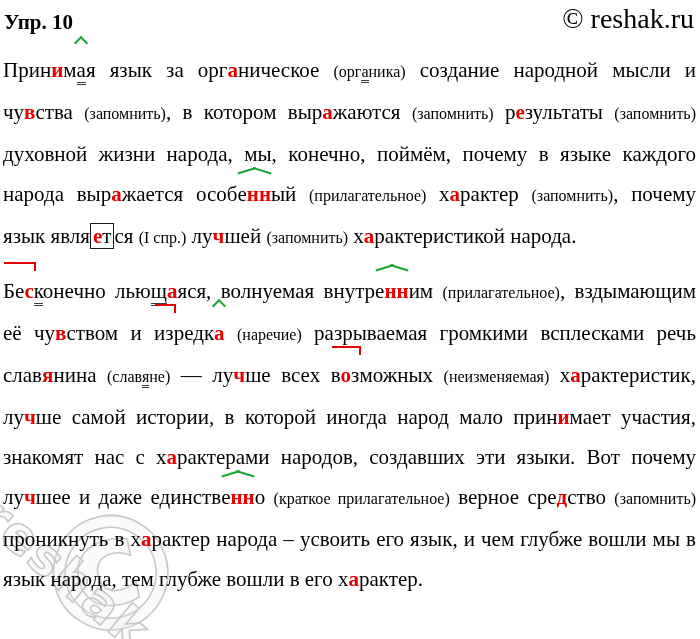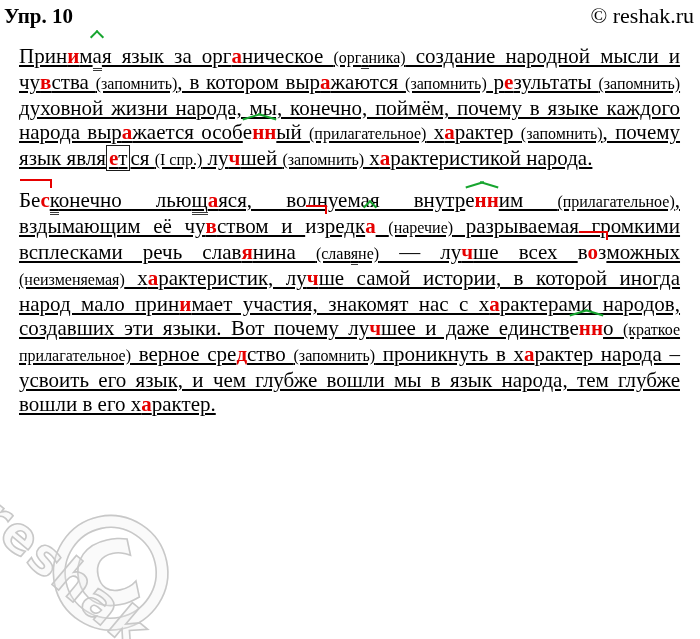--- a/index.html
+++ b/index.html
@@ -7,23 +7,23 @@
     width:700px;height:639px;
     background:#ffffff;color:#000;
     font-family:"Liberation Serif",serif;
     overflow:hidden;position:relative;
   }
   .header{
     display:flex;justify-content:space-between;align-items:flex-end;
     padding:3px 6px 0 4px;font-size:21px;position:relative;z-index:2;
   }
   .ex{font-weight:bold;}
-  .cr{font-size:22px;}
+  .cr{font-size:28px;}
   .content{padding:0 4px 0 3px;position:relative;z-index:1;}
-  p.para{margin:16px;font-size:21px;line-height:24px;text-align:justify;text-decoration:underline;}
+  p.para{margin:0;font-size:21px;line-height:40px;text-align:justify;}
   p.para-0{margin-top:15px;}
   p.para-1{margin-top:13px;}
   span.r{color:#e60000;font-weight:bold;}
   span.sm{font-size:16px;}
   span.u2{border-bottom:3px double #3a3a3a;}
   span.caret,span.caretw,span.pfx{position:relative;display:inline-block;}
   span.caret::before{
     content:"";position:absolute;left:50%;top:-12px;width:8px;height:8px;
     border-left:2.4px solid #17a52f;border-top:2.4px solid #17a52f;
     transform:translateX(-50%) rotate(45deg);

